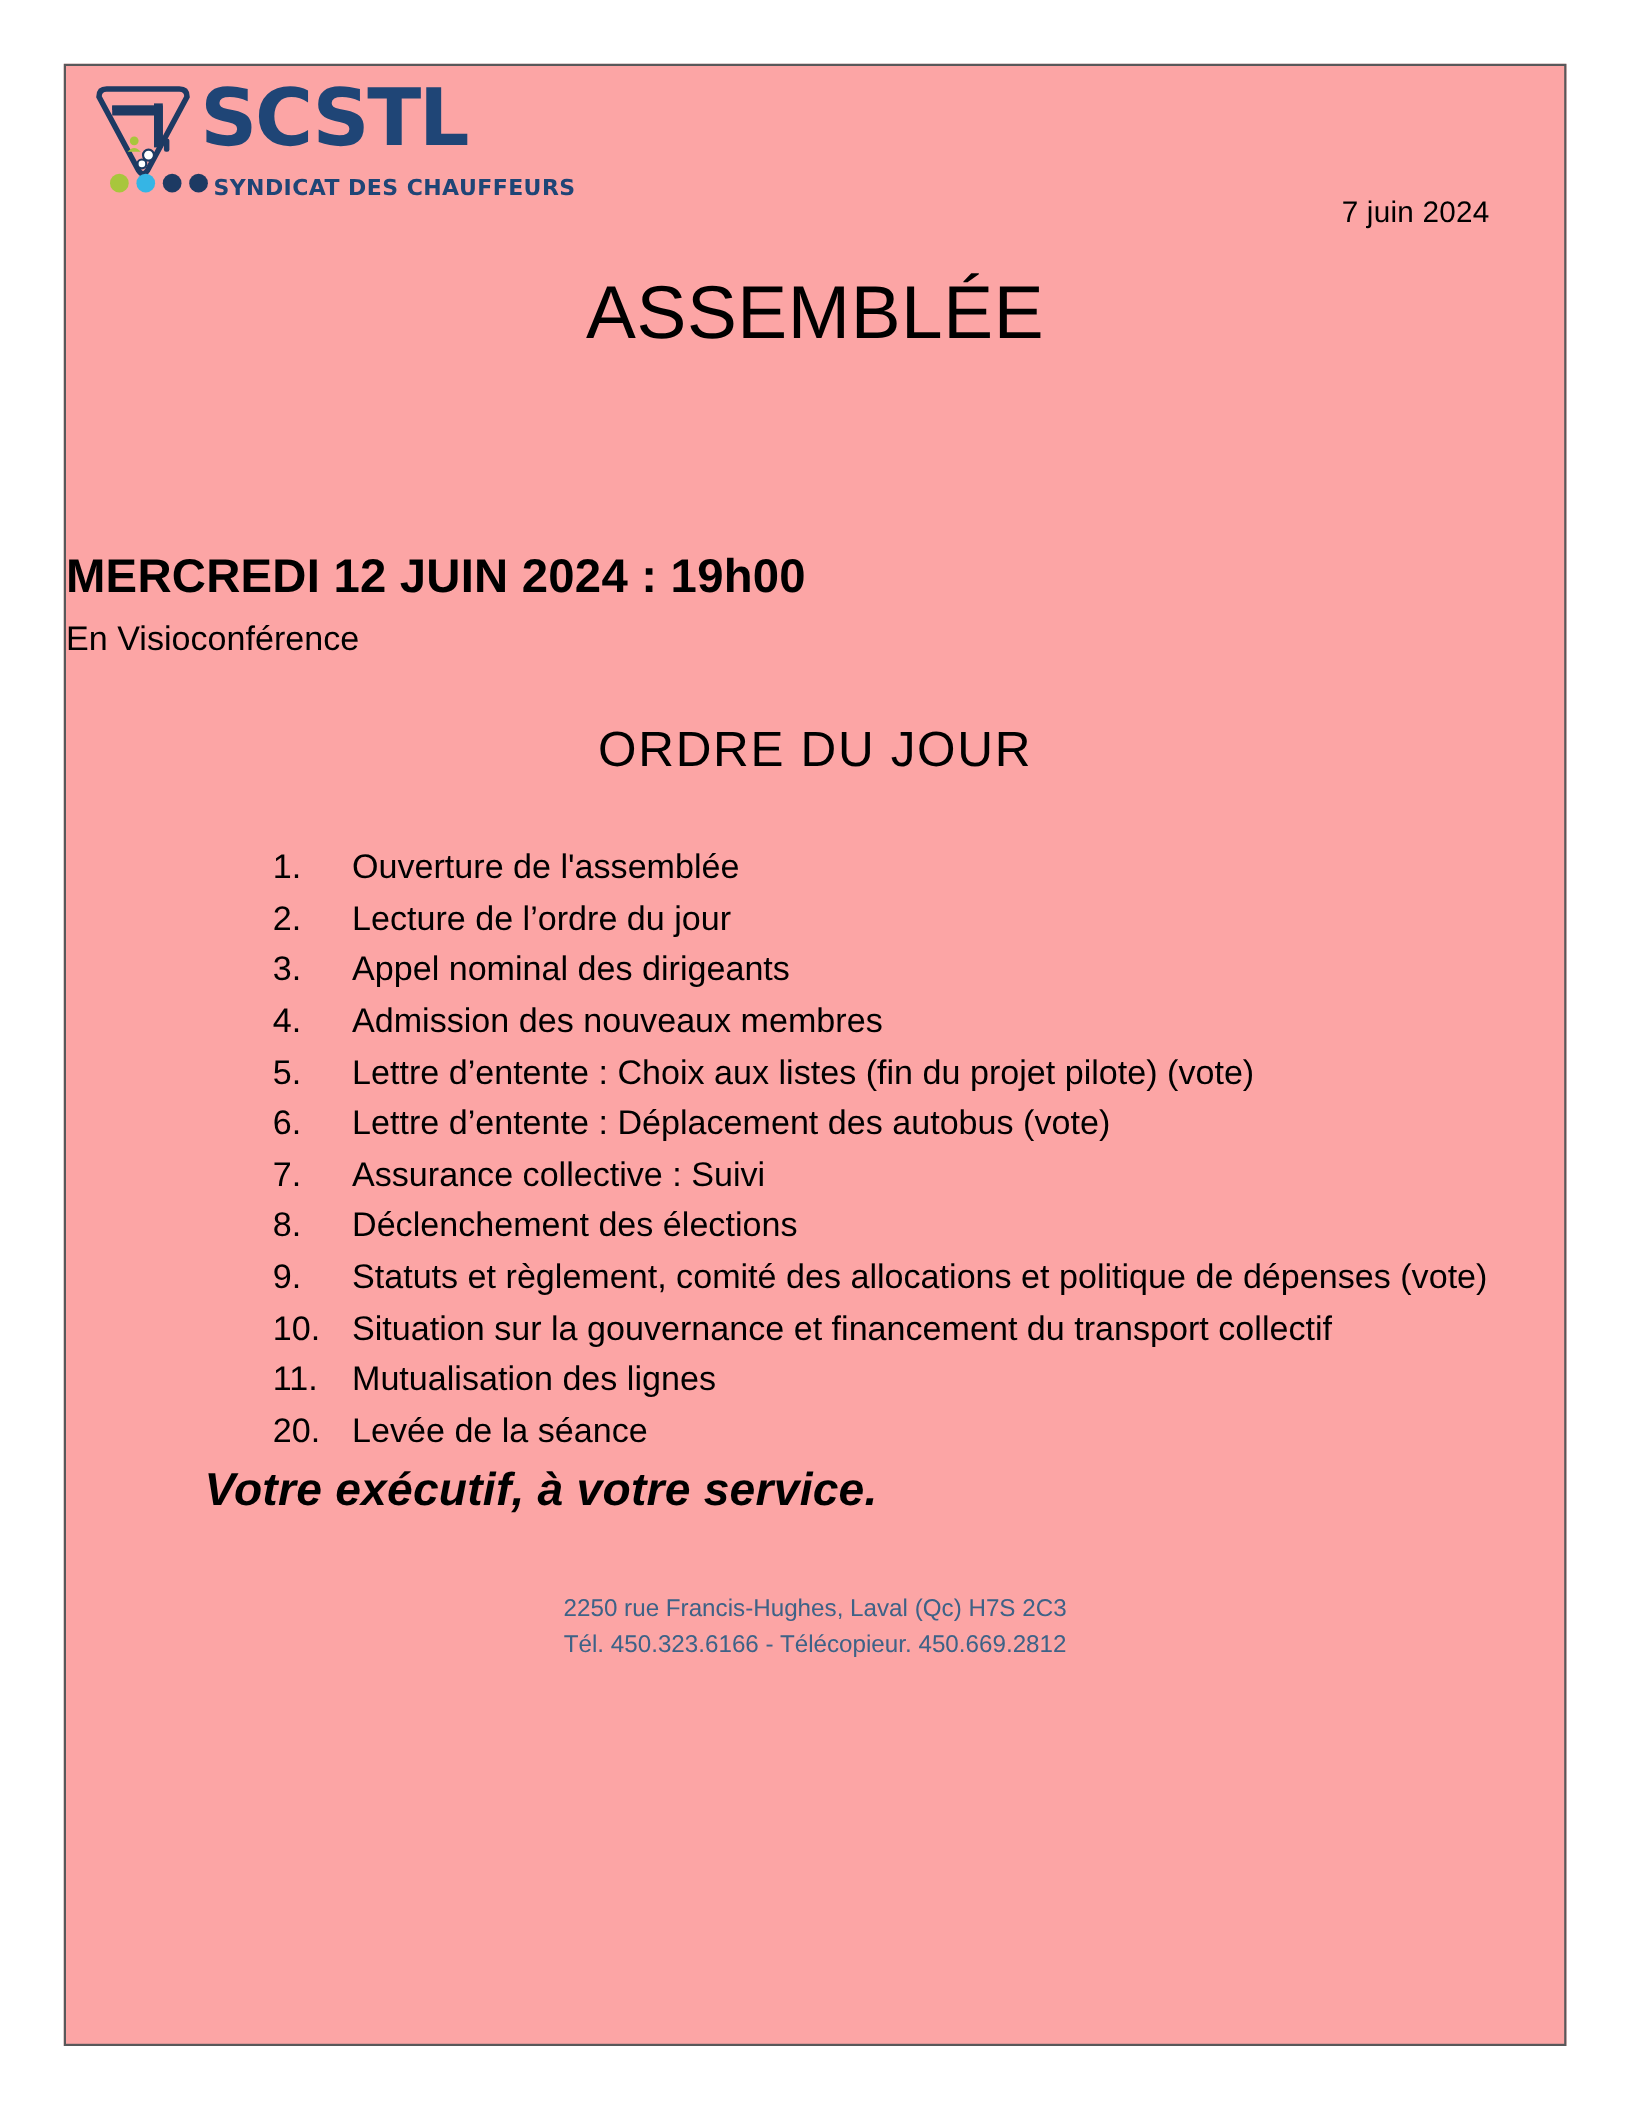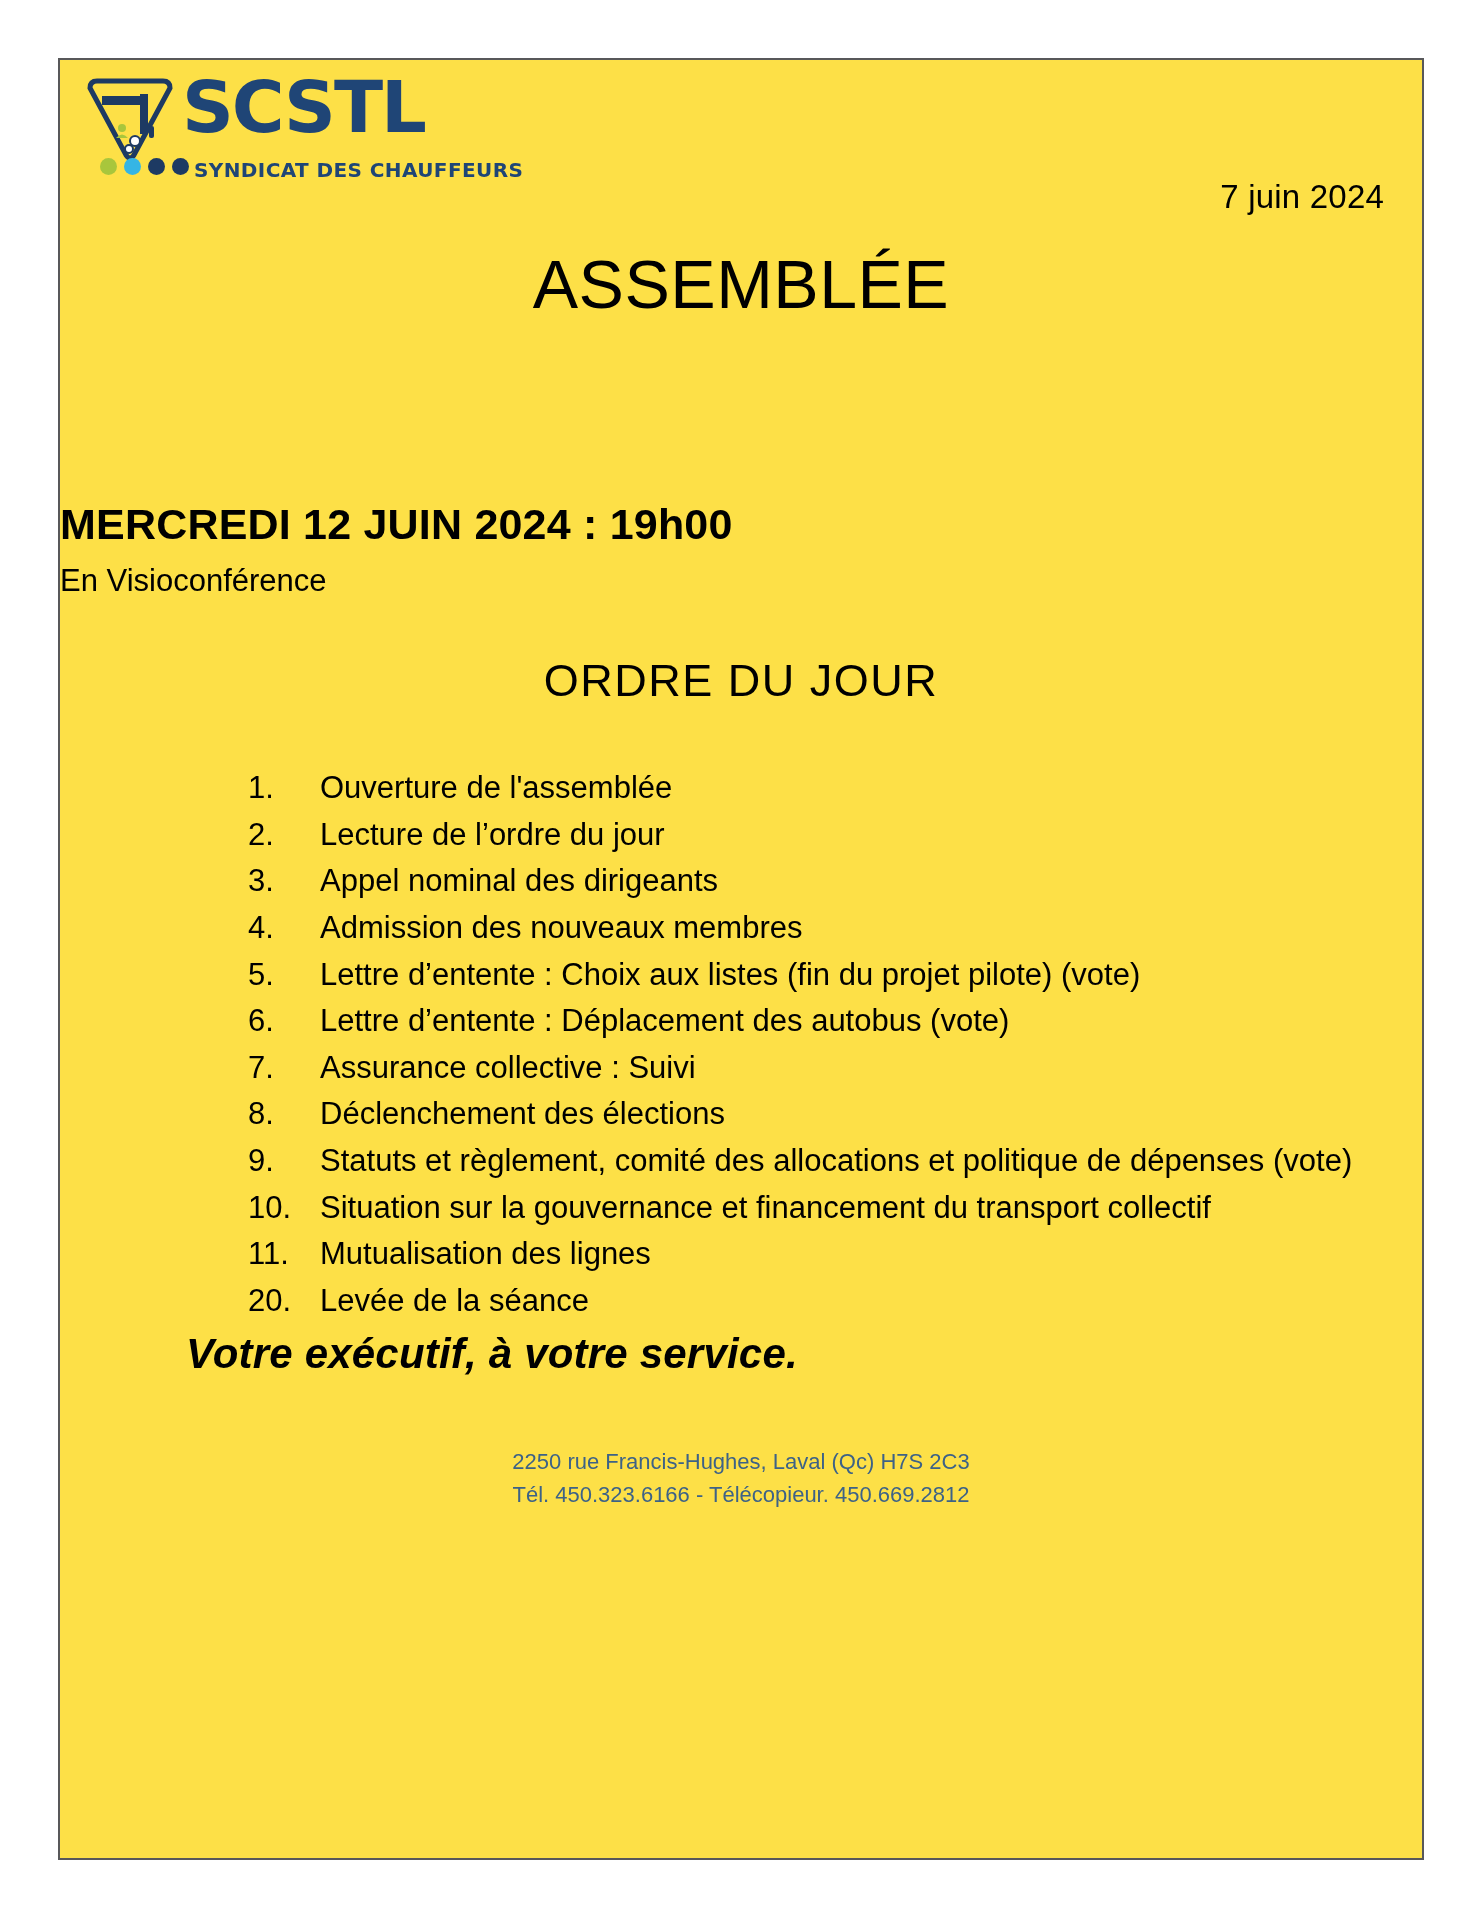--- a/index.html
+++ b/index.html
@@ -17,21 +17,21 @@
   }
 
   
   .page {
     position: absolute;
     left: 58px;
     top: 58px;
     width: 1366px;
     height: 1802px;
     border: 2px solid #58585a;
-    background: #fde047;
+    background: #fca5a5;
     box-sizing: border-box;
   }
 
   
   .letterhead {
     position: absolute;
     left: 22px;
     top: 12px;
     width: 360px;
     height: 120px;
@@ -77,23 +77,23 @@
     font-size: 20px;
     letter-spacing: 0.4px;
     color: #1f4576;
     margin-left: -2px;
     white-space: nowrap;
   }
 
   
   .doc-date {
     position: absolute;
-    right: 38px;
+    right: 68px;
     top: 118px;
-    font-size: 33px;
+    font-size: 27px;
     letter-spacing: 0.2px;
     color: #000;
     white-space: nowrap;
     text-align: center;
   }
 
   
   .title-block {
     position: absolute;
     left: 0;

